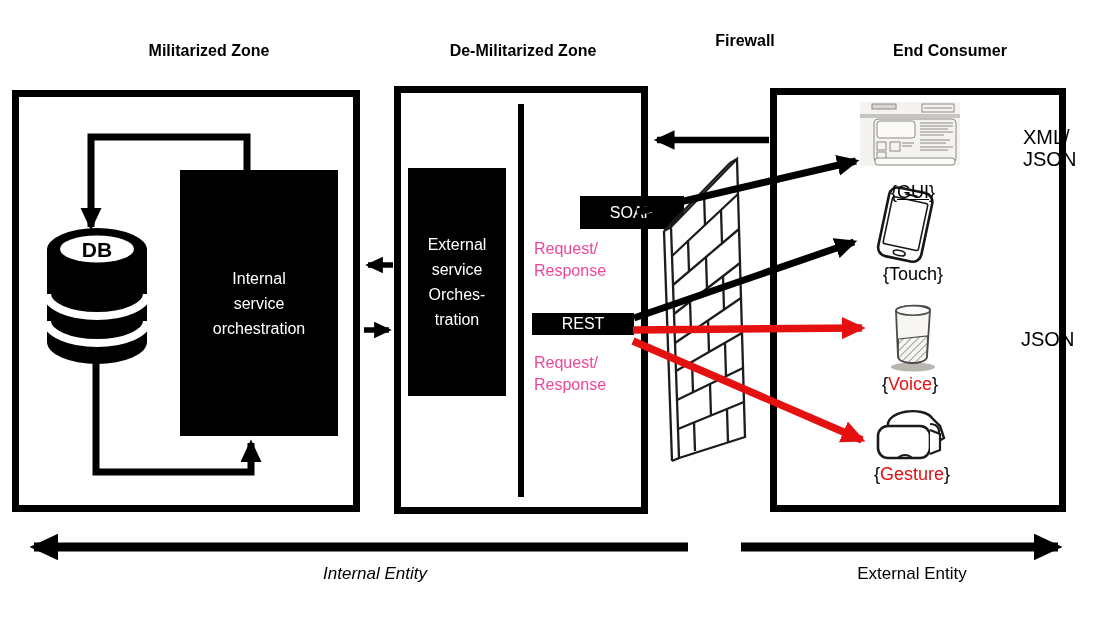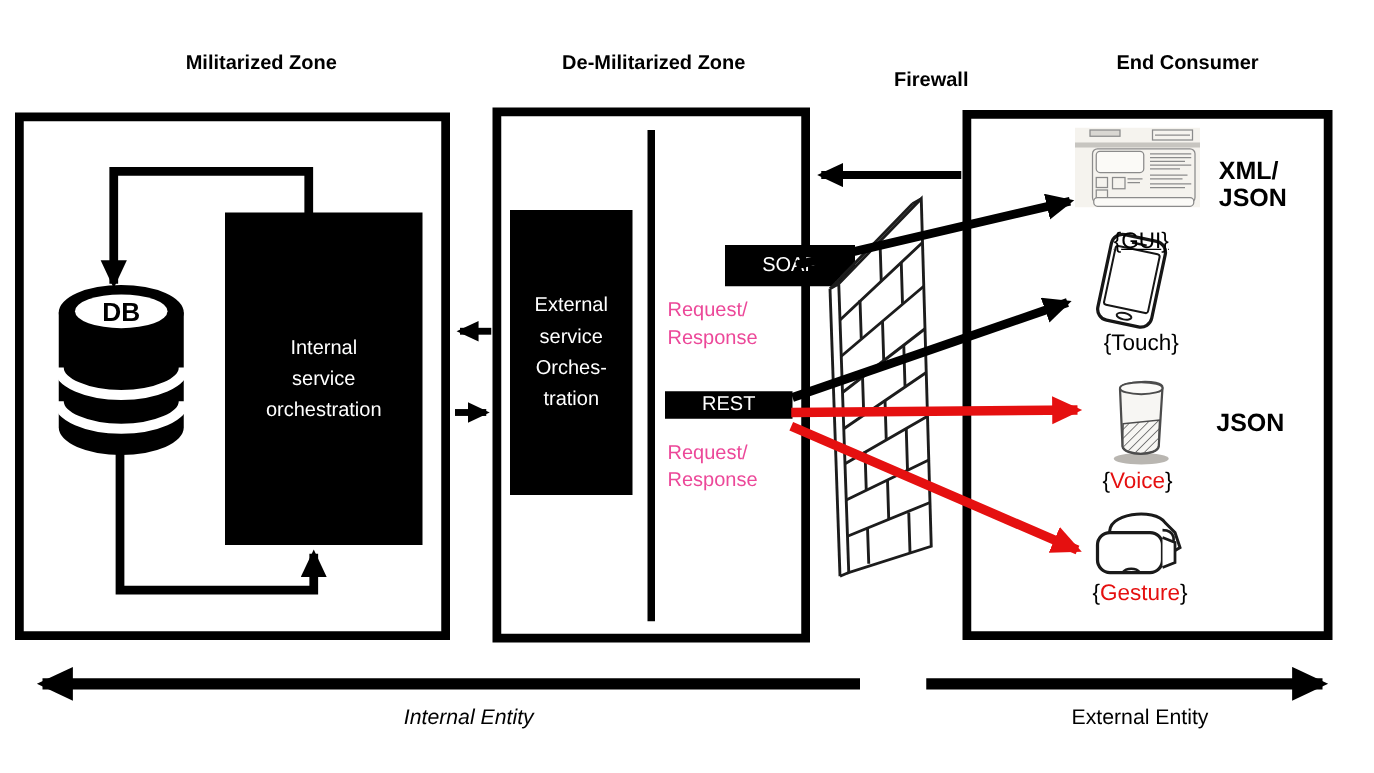--- a/index.html
+++ b/index.html
@@ -10,33 +10,33 @@
   .abs{position:absolute;}
   .zone-title{font-weight:bold;font-size:16px;white-space:nowrap;transform:translateX(-50%);margin-left:32px;}
   .zone-box{border:7px solid #000;background:#fff;box-sizing:border-box;}
   .black-box{background:#000;color:#fff;display:flex;flex-direction:column;align-items:center;justify-content:center;text-align:center;box-sizing:border-box;}
   .black-box div{font-size:16px;line-height:25px;}
   .proto-box{background:#000;color:#fff;display:flex;align-items:center;justify-content:center;font-size:16px;box-sizing:border-box;}
   .caption{font-size:16px;line-height:22px;color:#ec4899;}
   .divider{background:#000;}
   .chan-label{font-size:18px;white-space:nowrap;transform:translateX(-50%);}
   .chan-label .red{color:#e51010;}
-  .fmt-label{font-weight:bold;font-size:20px;line-height:22px;}
+  .fmt-label{font-weight:normal;font-size:20px;line-height:22px;margin-left:48px;}
   .footer-label{font-size:17px;white-space:nowrap;transform:translateX(-50%);}
   svg{display:block;}
   .overlay{pointer-events:none;}
 </style>
 </head>
 <body>
 
 <div class="canvas">
 
   <div class="abs zone-title" style="left:177px;top:42px;">Militarized Zone</div>
   <div class="abs zone-title" style="left:491px;top:42px;">De-Militarized Zone</div>
-  <div class="abs zone-title" style="left:713px;top:56px;">Firewall</div>
+  <div class="abs zone-title" style="left:713px;top:32px;">Firewall</div>
   <div class="abs zone-title" style="left:918px;top:42px;">End Consumer</div>
 
   <div class="abs zone-box" style="left:12px;top:90px;width:348px;height:422px;"></div>
   <div class="abs zone-box" style="left:394px;top:86px;width:254px;height:428px;"></div>
   <div class="abs zone-box" style="left:770px;top:88px;width:296px;height:424px;"></div>
 
   <div class="abs divider" style="left:518px;top:104px;width:6px;height:393px;"></div>
 
   <div class="abs black-box" style="left:180px;top:170px;width:158px;height:266px;">
     <div>Internal</div>

